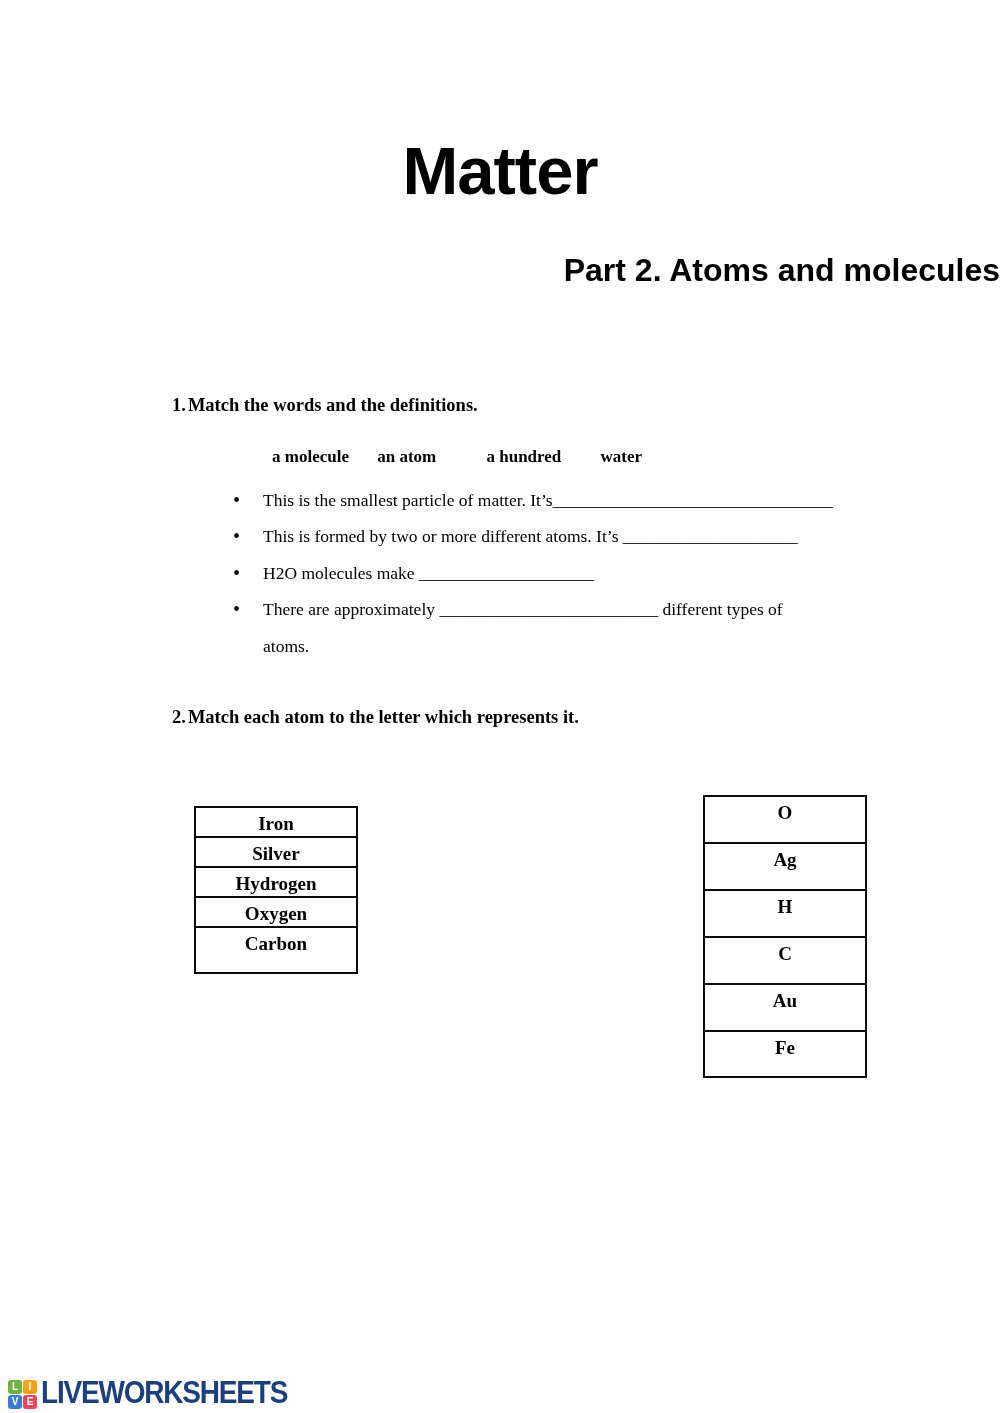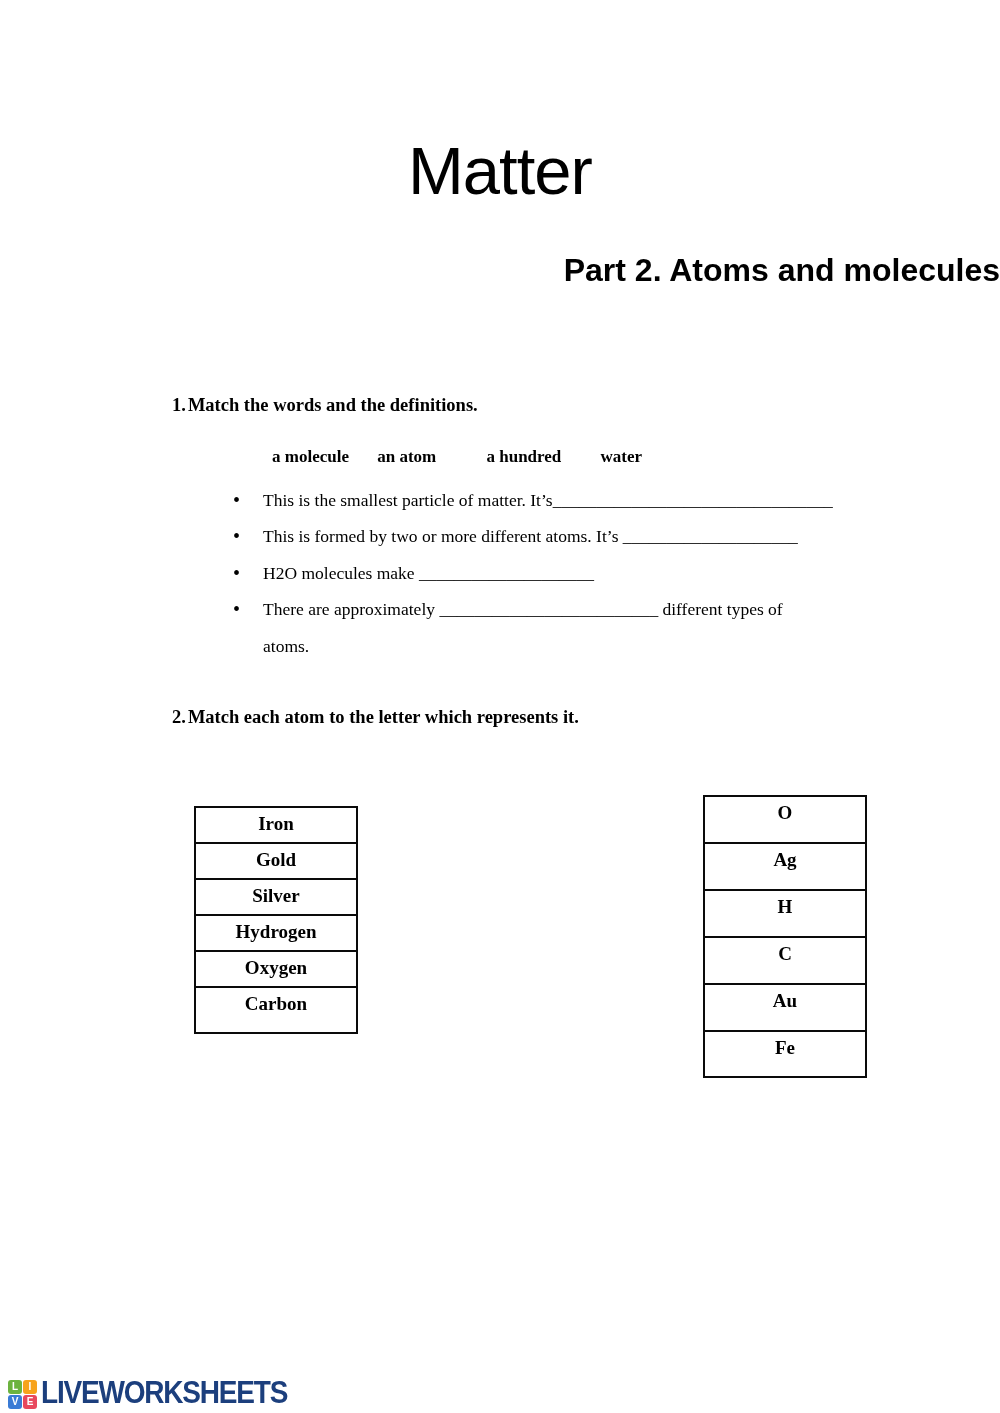--- a/index.html
+++ b/index.html
@@ -12,21 +12,21 @@
     color: #000;
     overflow: hidden;
   }
 
   
   .title {
     position: absolute;
     top: 134px; left: 0; width: 100%;
     text-align: center;
     font-family: "Liberation Sans", sans-serif;
-    font-weight: 400;
+    font-weight: 700;
     font-size: 67px;
     line-height: 74px;
     letter-spacing: -1px;
   }
   .subtitle {
     position: absolute;
     top: 250px; left: 0; width: 100%;
     text-align: right;
     font-family: "Liberation Sans", sans-serif;
     font-weight: 700;
@@ -86,21 +86,21 @@
     border: 2px solid #0a0a0a;
     box-sizing: border-box;
     background: #fff;
     font-weight: 700;
     font-size: 19px;
   }
   .atoms-table   { left: 194px; top: 806px; }
   .symbols-table { left: 703px; top: 795px; }
   .match-table .cell {
     box-sizing: border-box;
-    height: 36px;
+    height: 30px;
     border-bottom: 2px solid #0a0a0a;
     text-align: center;
     padding-top: 5px;
     line-height: 22px;
   }
   .symbols-table .cell { height: 47px; }
   .match-table .cell:last-child { border-bottom: none; height: 44px; }
 
   
   .brand-logo {
@@ -174,21 +174,20 @@
       <span class="bi-text"><span>There are approximately </span><span class="blank">_________________________</span><span> different types of</span><span class="cont">atoms.</span></span>
     </div>
   </div>
 
   <div class="q-heading q2">
     <span class="q-num">2.</span><span class="q-prompt">Match each atom to the letter which represents it.</span>
   </div>
 
   <div class="match-table atoms-table">
     <div class="cell">Iron</div>
-    <div class="cell">Gold</div>
     <div class="cell">Silver</div>
     <div class="cell">Hydrogen</div>
     <div class="cell">Oxygen</div>
     <div class="cell">Carbon</div>
   </div>
 
   <div class="match-table symbols-table">
     <div class="cell">O</div>
     <div class="cell">Ag</div>
     <div class="cell">H</div>

